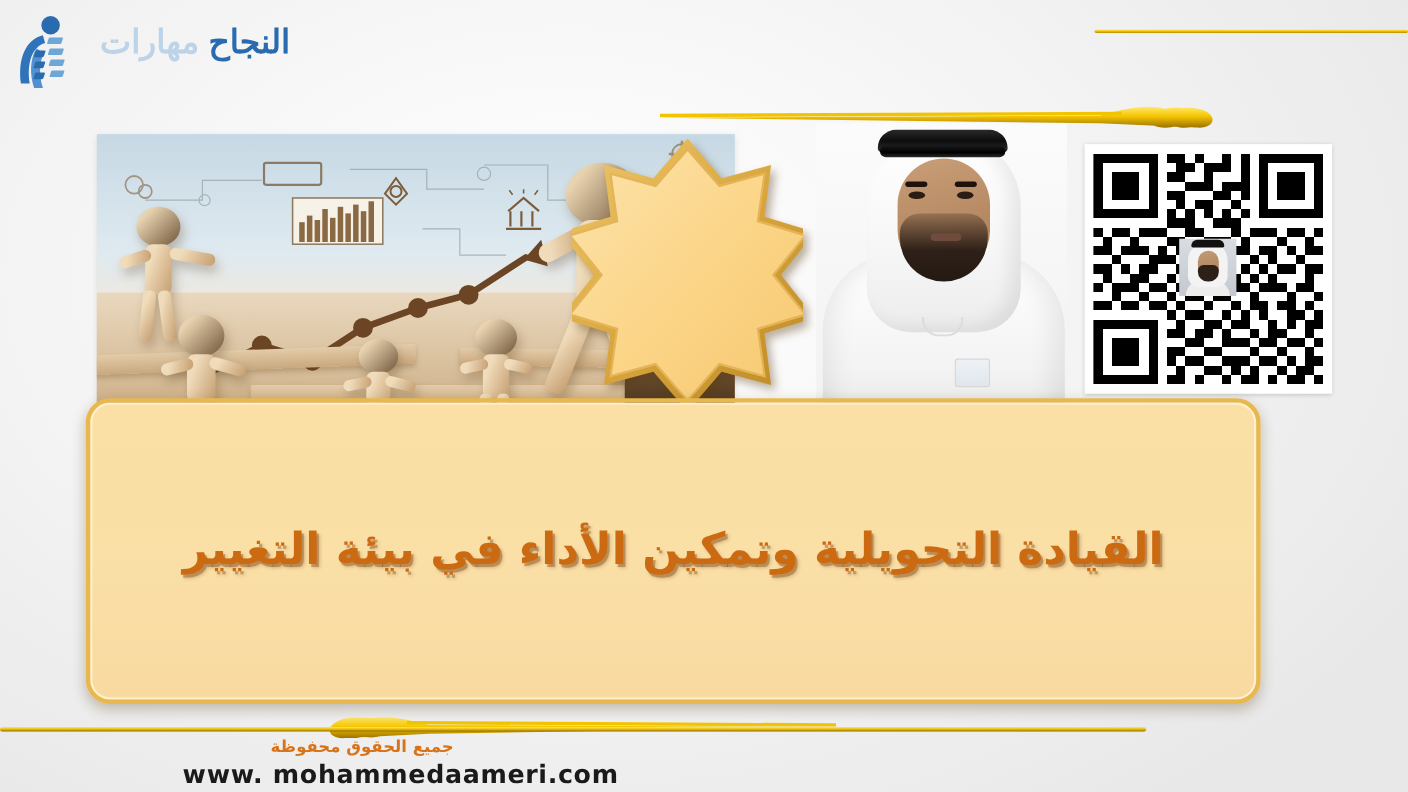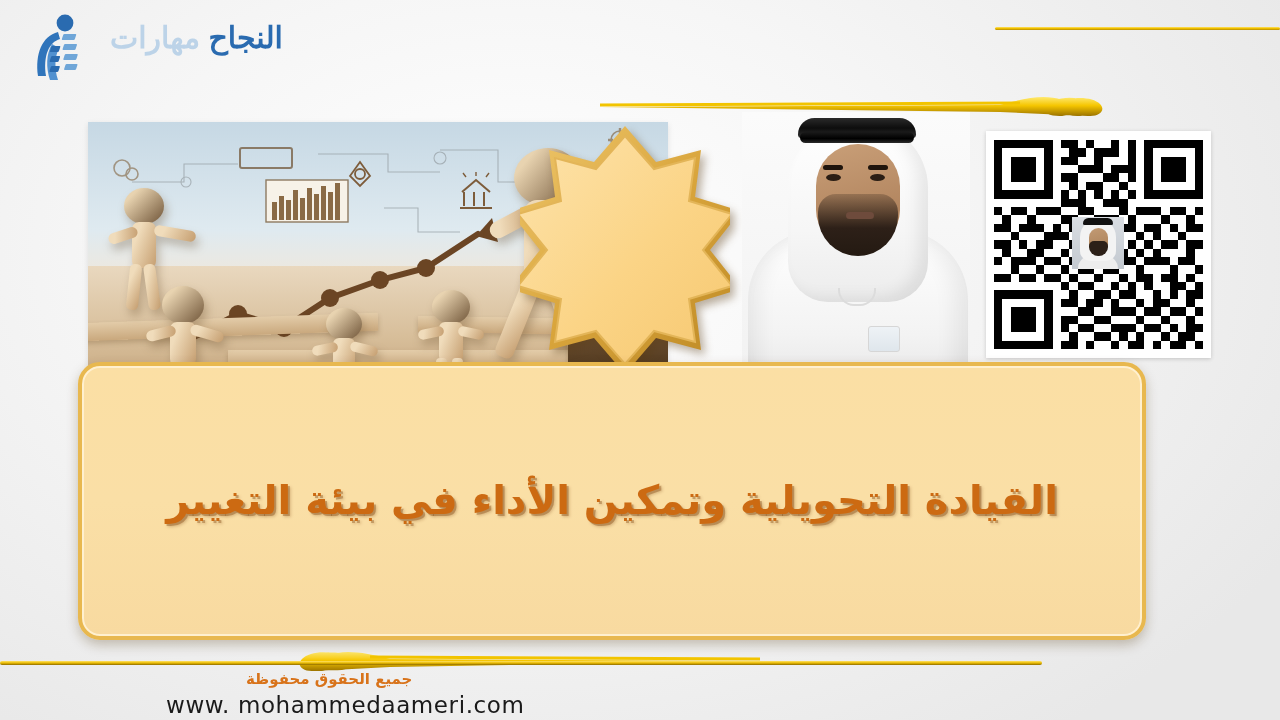--- a/index.html
+++ b/index.html
@@ -14,21 +14,21 @@
     overflow: hidden;
     background:
       radial-gradient(ellipse 900px 600px at 40% 35%, #ffffff 0%, #f6f6f6 45%, #e8e8e8 100%);
     font-family: "Liberation Sans", sans-serif;
     user-select: none;
   }
 
   
   .logo {
     position: absolute;
-    left: 32px;
+    left: 13px;
     top: 12px;
     width: 240px;
     height: 90px;
   }
   .logo-mark {
     position: absolute;
     left: 0; top: 2px;
     width: 62px; height: 74px;
   }
   .logo-arabic {
@@ -274,21 +274,21 @@
     font-weight: bold;
     color: #d8731a;
     white-space: nowrap;
     text-align: right;
   }
   .footer-url {
     position: absolute;
     left: 166px; top: 692px;
     font-family: "DejaVu Sans", sans-serif;
     font-size: 23px;
-    font-weight: normal;
+    font-weight: bold;
     color: #1a1a1a;
     letter-spacing: 0.6px;
     white-space: nowrap;
   }
 </style>
 </head>
 <body>
 
 <div class="slide">
 

